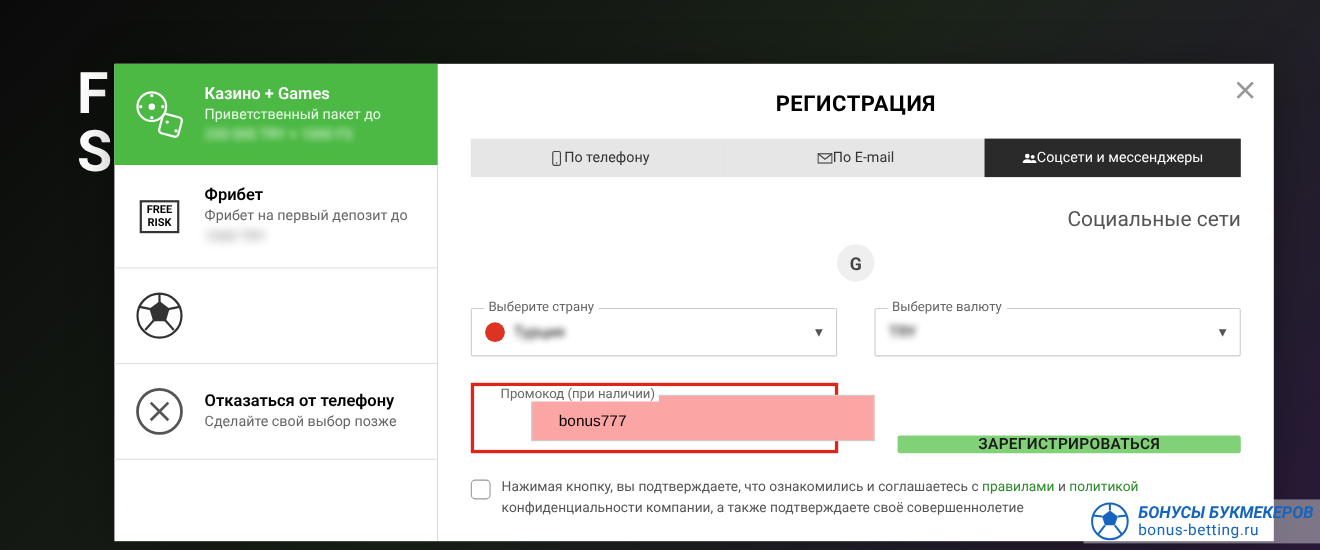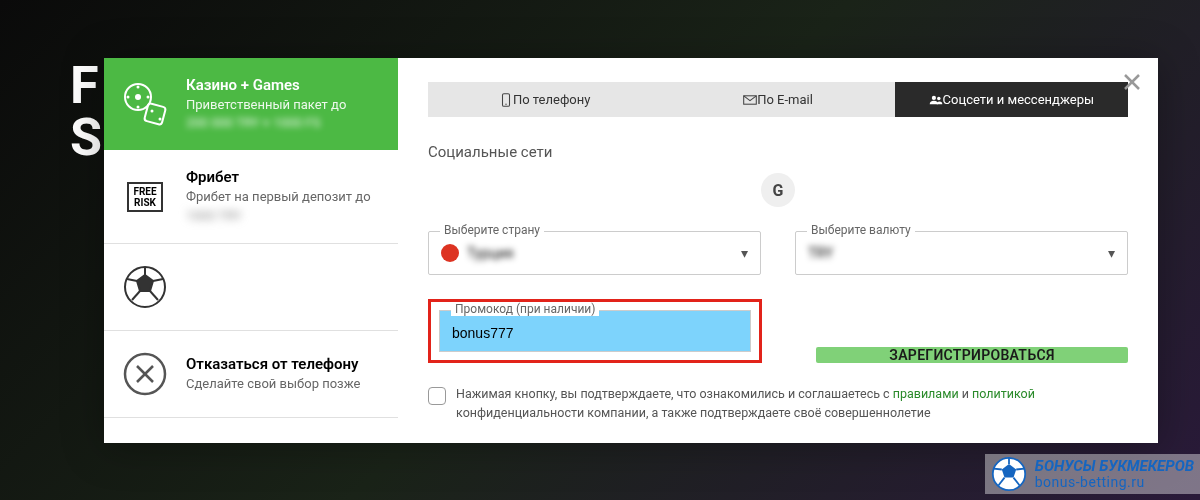--- a/index.html
+++ b/index.html
@@ -65,21 +65,21 @@
     margin-bottom: 20px; letter-spacing: 0.5px;
   }
   .tabs { display: flex; margin-bottom: 26px; }
   .tab {
     flex: 1; padding: 10px 4px; text-align: center;
     font-size: 13px; background: #e6e6e6; color: #333;
     display:flex; align-items:center; justify-content:center; gap:0;
     cursor: pointer;
   }
   .tab.active { background: #2a2a2a; color: #fff; }
-  .social-label { text-align:left; font-size: 15px; color:#555; margin-bottom: 12px; }
+  .social-label { text-align:right; font-size: 19px; color:#555; margin-bottom: 12px; }
   .social-row { display:flex; justify-content:center; margin-bottom: 24px; }
   .g-btn {
     width: 34px; height:34px; border-radius:50%;
     background:#efefef; display:flex; align-items:center; justify-content:center;
     font-weight:700; color:#444; cursor:pointer; font-size:16px;
   }
   .row2 { display:flex; gap: 34px; margin-bottom: 24px; }
   .field { flex:1; position:relative; }
   .field-label {
     position:absolute; top:-8px; left:12px; background:#fff;
@@ -90,22 +90,22 @@
     padding: 12px 36px 12px 12px; font-size:14px;
     display:flex; align-items:center; gap:8px;
     position:relative; cursor:pointer; min-height:44px;
   }
   .select .chev { position:absolute; right:12px; top:50%; transform:translateY(-50%); color:#555; }
   .flag-dot { width:18px; height:18px; border-radius:50%; background:#d32; flex-shrink:0; }
   .row3 { display:flex; gap:54px; margin-bottom: 22px; align-items:flex-end; }
   .promo-wrap { flex:1; border: 3px solid #e2231a; padding: 8px; }
   .promo-inner { position:relative; }
   .promo-inner input {
-    width:100%; border:1px solid #ccc; padding:14px 12px 10px;
-    font-size:14px; outline:none; background:#7dd3fc;
+    width:100%; border:1px solid #ccc; padding:14px 24px 10px;
+    font-size:14px; outline:none; background:#fca5a5;margin-left:44px;
   }
   .reg-btn {
     flex:1; background:#80d178; color:#1a1a1a;
     font-size:14px; font-weight:600; letter-spacing:0.3px;
     display:flex; align-items:center; justify-content:center;
     cursor:pointer; border-radius:2px;
   }
   .consent { display:flex; gap:10px; align-items:flex-start; font-size:12.5px; color:#555; line-height:1.5; }
   .chk { width:18px; height:18px; border:1.5px solid #999; border-radius:4px; flex-shrink:0; margin-top:2px; cursor:pointer; }
   .link { color:#2a8a2a; cursor:pointer; }
@@ -208,20 +208,21 @@
   </div>
 
   <div class="main">
     <div class="close">
       <svg width="16" height="16" viewBox="0 0 16 16">
           <line x1="1" y1="1" x2="15" y2="15" stroke="#999" stroke-width="2.5"></line>
           <line x1="15" y1="1" x2="1" y2="15" stroke="#999" stroke-width="2.5"></line>
         </svg>
     </div>
 
+    <div class="heading">РЕГИСТРАЦИЯ</div>
 
     <div class="tabs">
       <div class="tab">
         <svg viewBox="0 0 14 20">
             <rect x="2" y="1" width="10" height="18" rx="2" fill="none" stroke="#444" stroke-width="1.5"></rect>
             <circle cx="7" cy="16" r="1" fill="#444"></circle>
           </svg>
         <span>По телефону</span>
       </div>
       <div class="tab">

